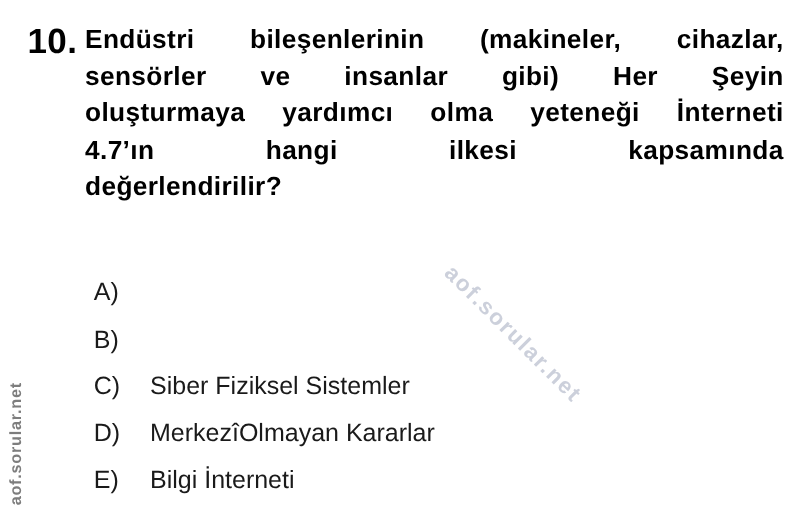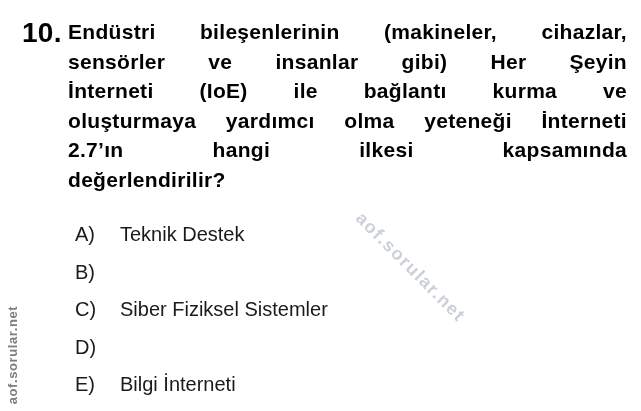--- a/index.html
+++ b/index.html
@@ -99,41 +99,40 @@
 
   <div class="watermark-left">aof.sorular.net</div>
 
   <div class="watermark-diagonal">aof.sorular.net</div>
 
   <div class="question">
     <div class="qnum">10.</div>
     <div class="qtext">
       <div class="qline just">Endüstri bileşenlerinin (makineler, cihazlar,</div>
       <div class="qline just">sensörler ve insanlar gibi) Her Şeyin</div>
-      <div class="qline just">İnterneti (IoE) ile bağlantı kurma ve</div>
       <div class="qline just">oluşturmaya yardımcı olma yeteneği İnterneti</div>
-      <div class="qline just">2.7’ın hangi ilkesi kapsamında</div>
+      <div class="qline just">4.7’ın hangi ilkesi kapsamında</div>
       <div class="qline">değerlendirilir?</div>
     </div>
   </div>
 
   <div class="options">
     <div class="option">
       <span class="letter">A)</span>
-      <span class="otext">Teknik Destek</span>
     </div>
     <div class="option">
       <span class="letter">B)</span>
     </div>
     <div class="option">
       <span class="letter">C)</span>
       <span class="otext">Siber Fiziksel Sistemler</span>
     </div>
     <div class="option">
       <span class="letter">D)</span>
+      <span class="otext">MerkezîOlmayan Kararlar</span>
     </div>
     <div class="option">
       <span class="letter">E)</span>
       <span class="otext">Bilgi İnterneti</span>
     </div>
   </div>
 
 </div>
 
 </body></html>

